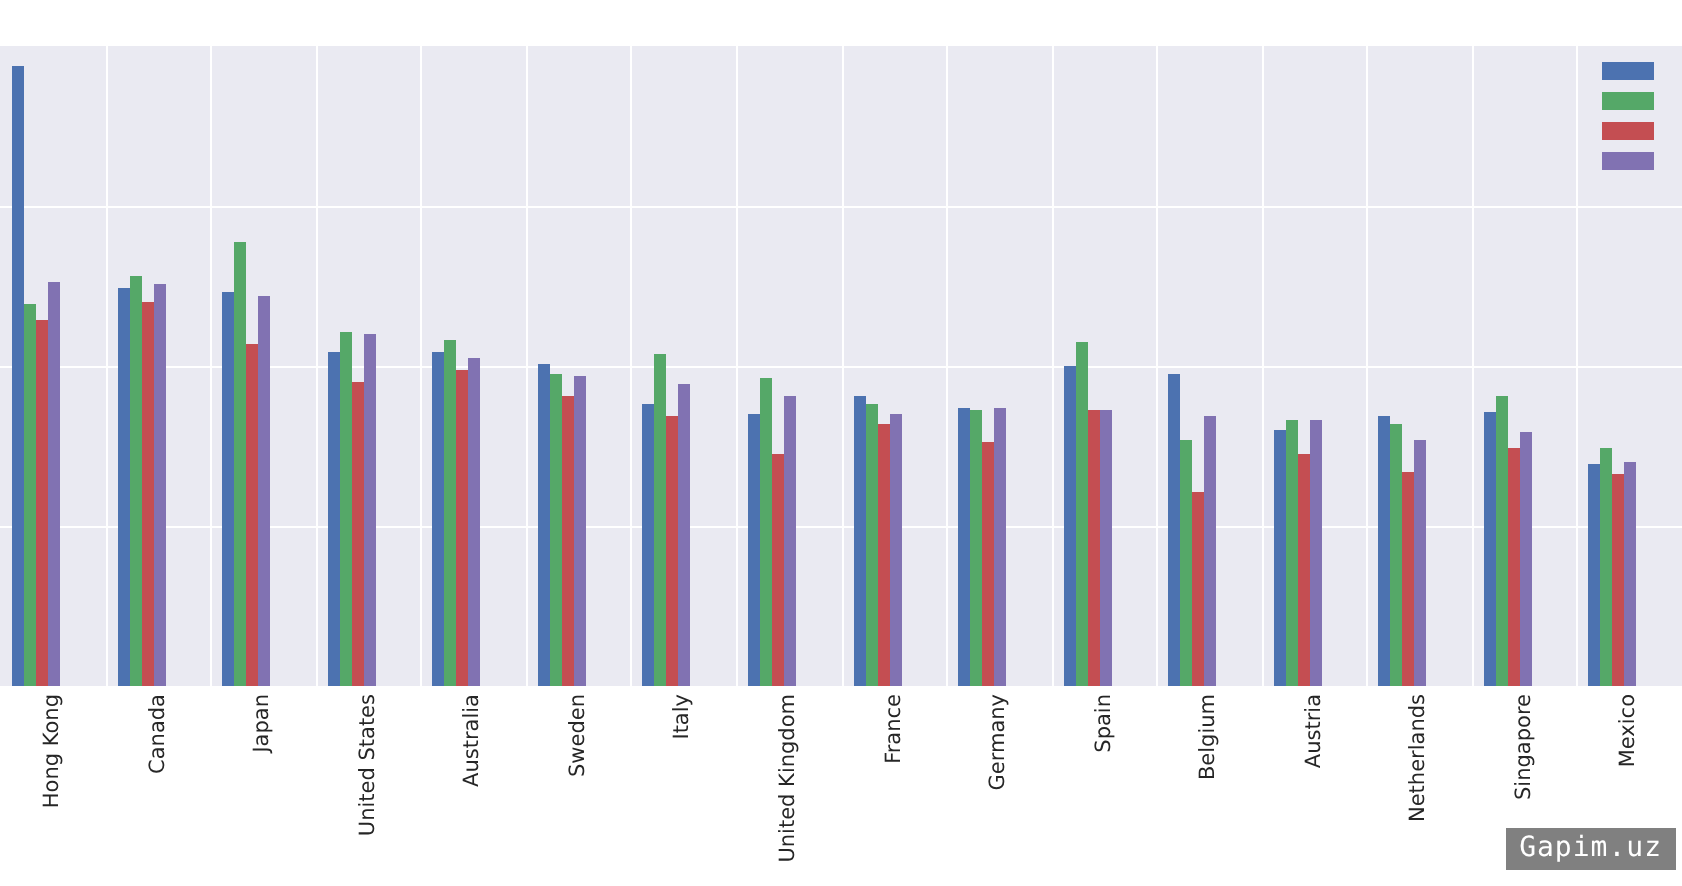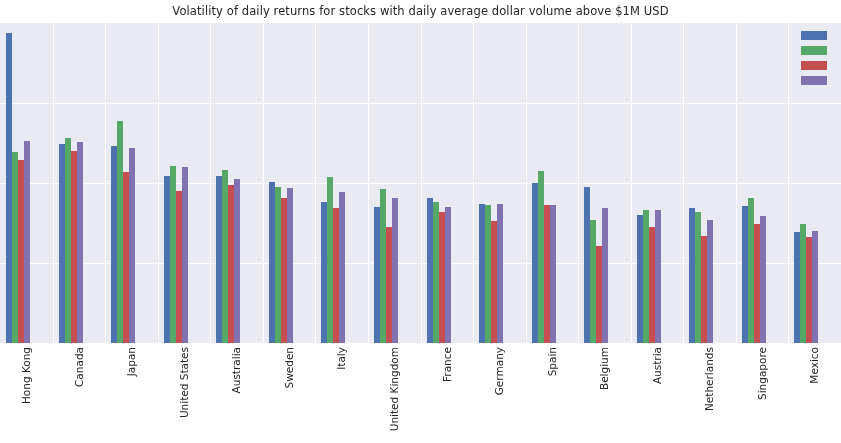--- a/index.html
+++ b/index.html
@@ -122,21 +122,20 @@
     letter-spacing: 0.5px;
     padding: 2px 7px 3px 7px;
     line-height: 1.15;
   }
 </style>
 </head>
 <body>
 
 <div id="figure">
 
-  <div id="chart-title">Volatility of daily returns for stocks with daily average dollar volume above $1M USD</div>
 
   <div id="plot-area">
     <div id="gridlines-h">
         <div class="gridline-h" style="top: 241.13px;"></div>
         <div class="gridline-h" style="top: 161.261px;"></div>
         <div class="gridline-h" style="top: 80.6303px;"></div>
         <div class="gridline-h" style="top: 0px;"></div>
       </div>
     <div id="gridlines-v">
         <div class="gridline-v" style="left: 53px;"></div>
@@ -282,14 +281,15 @@
       <div class="xtick" style="left: 440.5px;">France</div>
       <div class="xtick" style="left: 493.062px;">Germany</div>
       <div class="xtick" style="left: 545.625px;">Spain</div>
       <div class="xtick" style="left: 598.188px;">Belgium</div>
       <div class="xtick" style="left: 650.75px;">Austria</div>
       <div class="xtick" style="left: 703.312px;">Netherlands</div>
       <div class="xtick" style="left: 755.875px;">Singapore</div>
       <div class="xtick" style="left: 808.438px;">Mexico</div>
     </div>
 
+  <div id="watermark">Gapim.uz</div>
 
 </div>
 
 </body></html>

